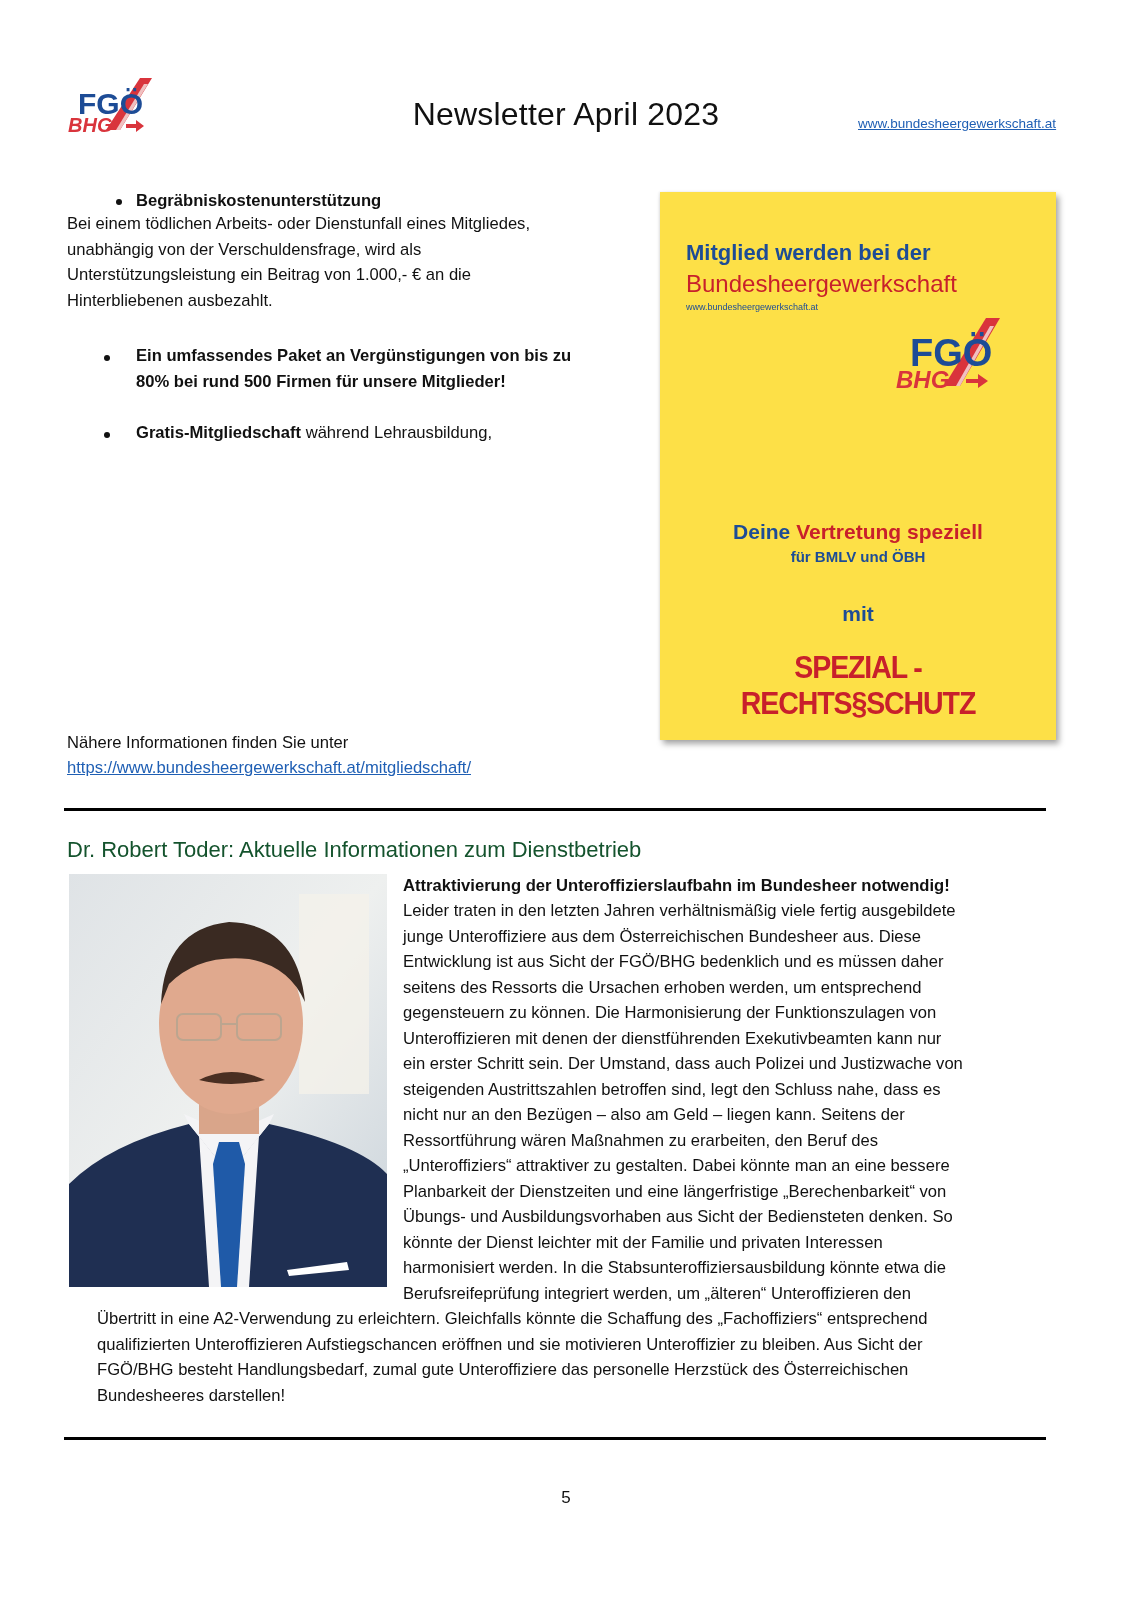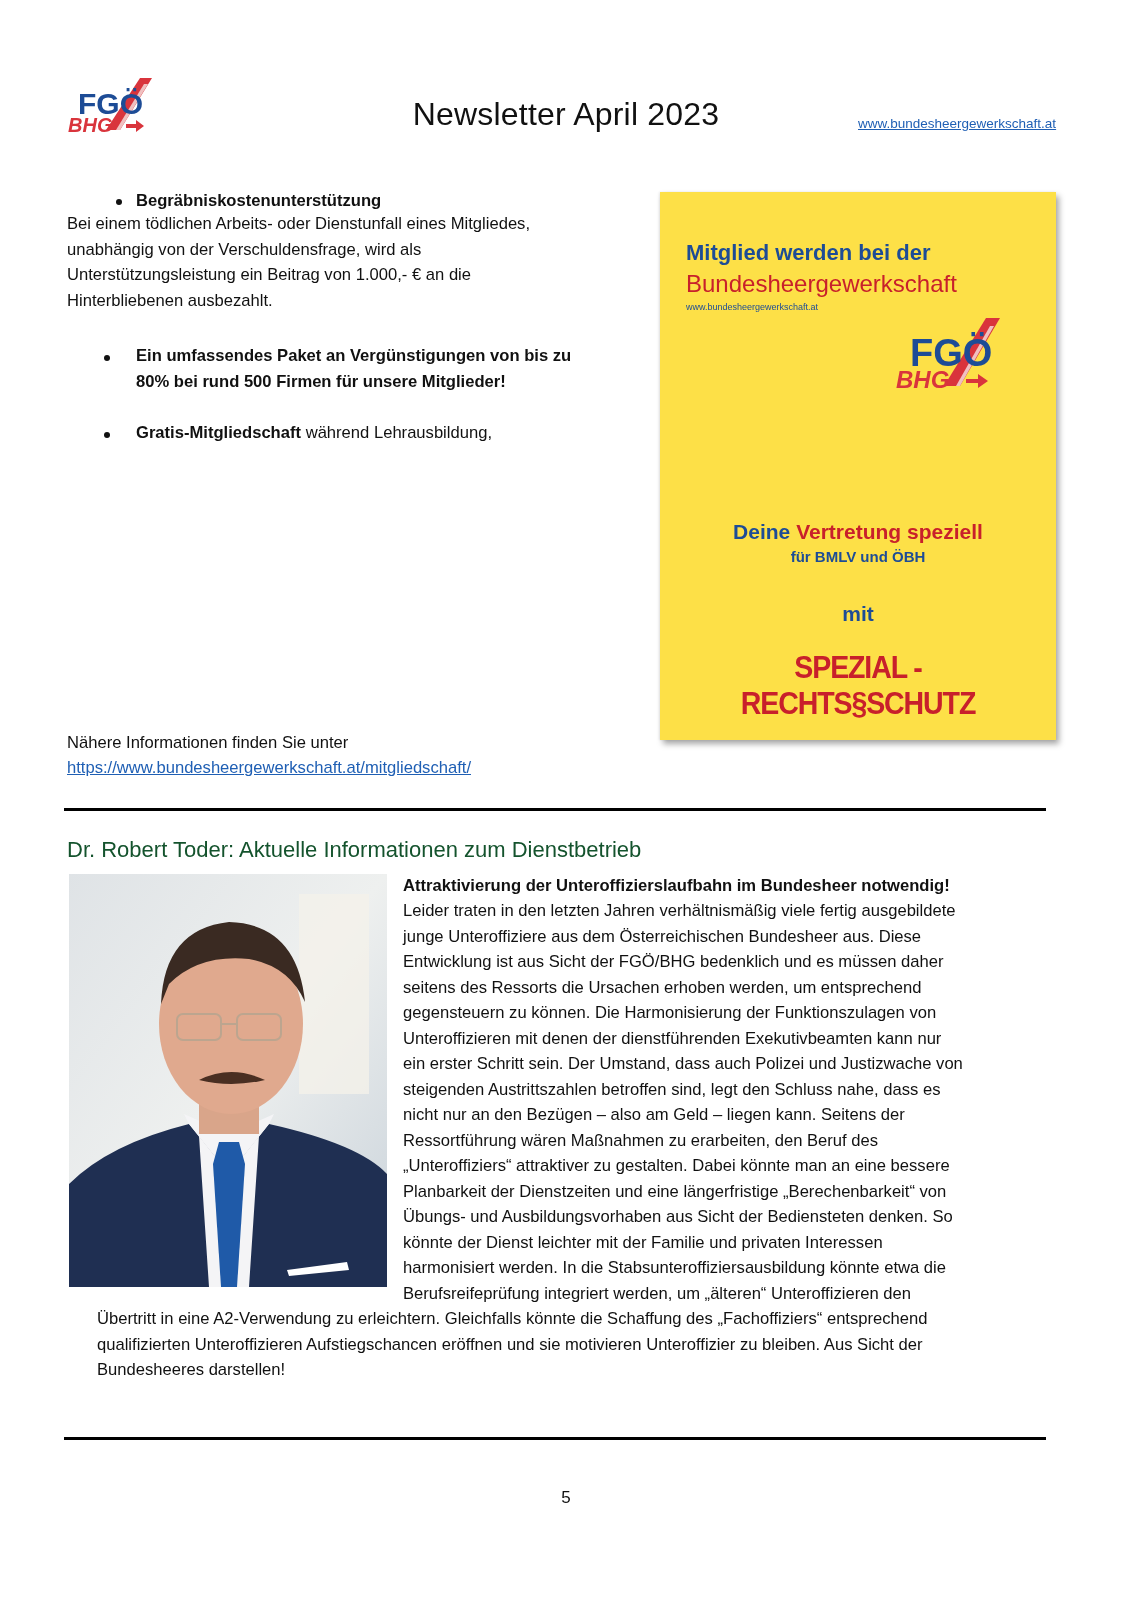--- a/index.html
+++ b/index.html
@@ -174,18 +174,19 @@
   <div class="art-line">„Unteroffiziers“ attraktiver zu gestalten. Dabei könnte man an eine bessere</div>
   <div class="art-line">Planbarkeit der Dienstzeiten und eine längerfristige „Berechenbarkeit“ von</div>
   <div class="art-line">Übungs- und Ausbildungsvorhaben aus Sicht der Bediensteten denken. So</div>
   <div class="art-line">könnte der Dienst leichter mit der Familie und privaten Interessen</div>
   <div class="art-line">harmonisiert werden. In die Stabsunteroffiziersausbildung könnte etwa die</div>
   <div class="art-line">Berufsreifeprüfung integriert werden, um „älteren“ Unteroffizieren den</div>
 </div>
 <div class="abs txt art-body-full">
   <div class="art-line">Übertritt in eine A2-Verwendung zu erleichtern. Gleichfalls könnte die Schaffung des „Fachoffiziers“ entsprechend</div>
   <div class="art-line">qualifizierten Unteroffizieren Aufstiegschancen eröffnen und sie motivieren Unteroffizier zu bleiben. Aus Sicht der</div>
+  <div class="art-line">FGÖ/BHG besteht Handlungsbedarf, zumal gute Unteroffiziere das personelle Herzstück des Österreichischen</div>
   <div class="art-line">Bundesheeres darstellen!</div>
 </div>
 
 <div class="abs rule rule2"></div>
 
 <div class="abs page-number">5</div>
 
 </body></html>

